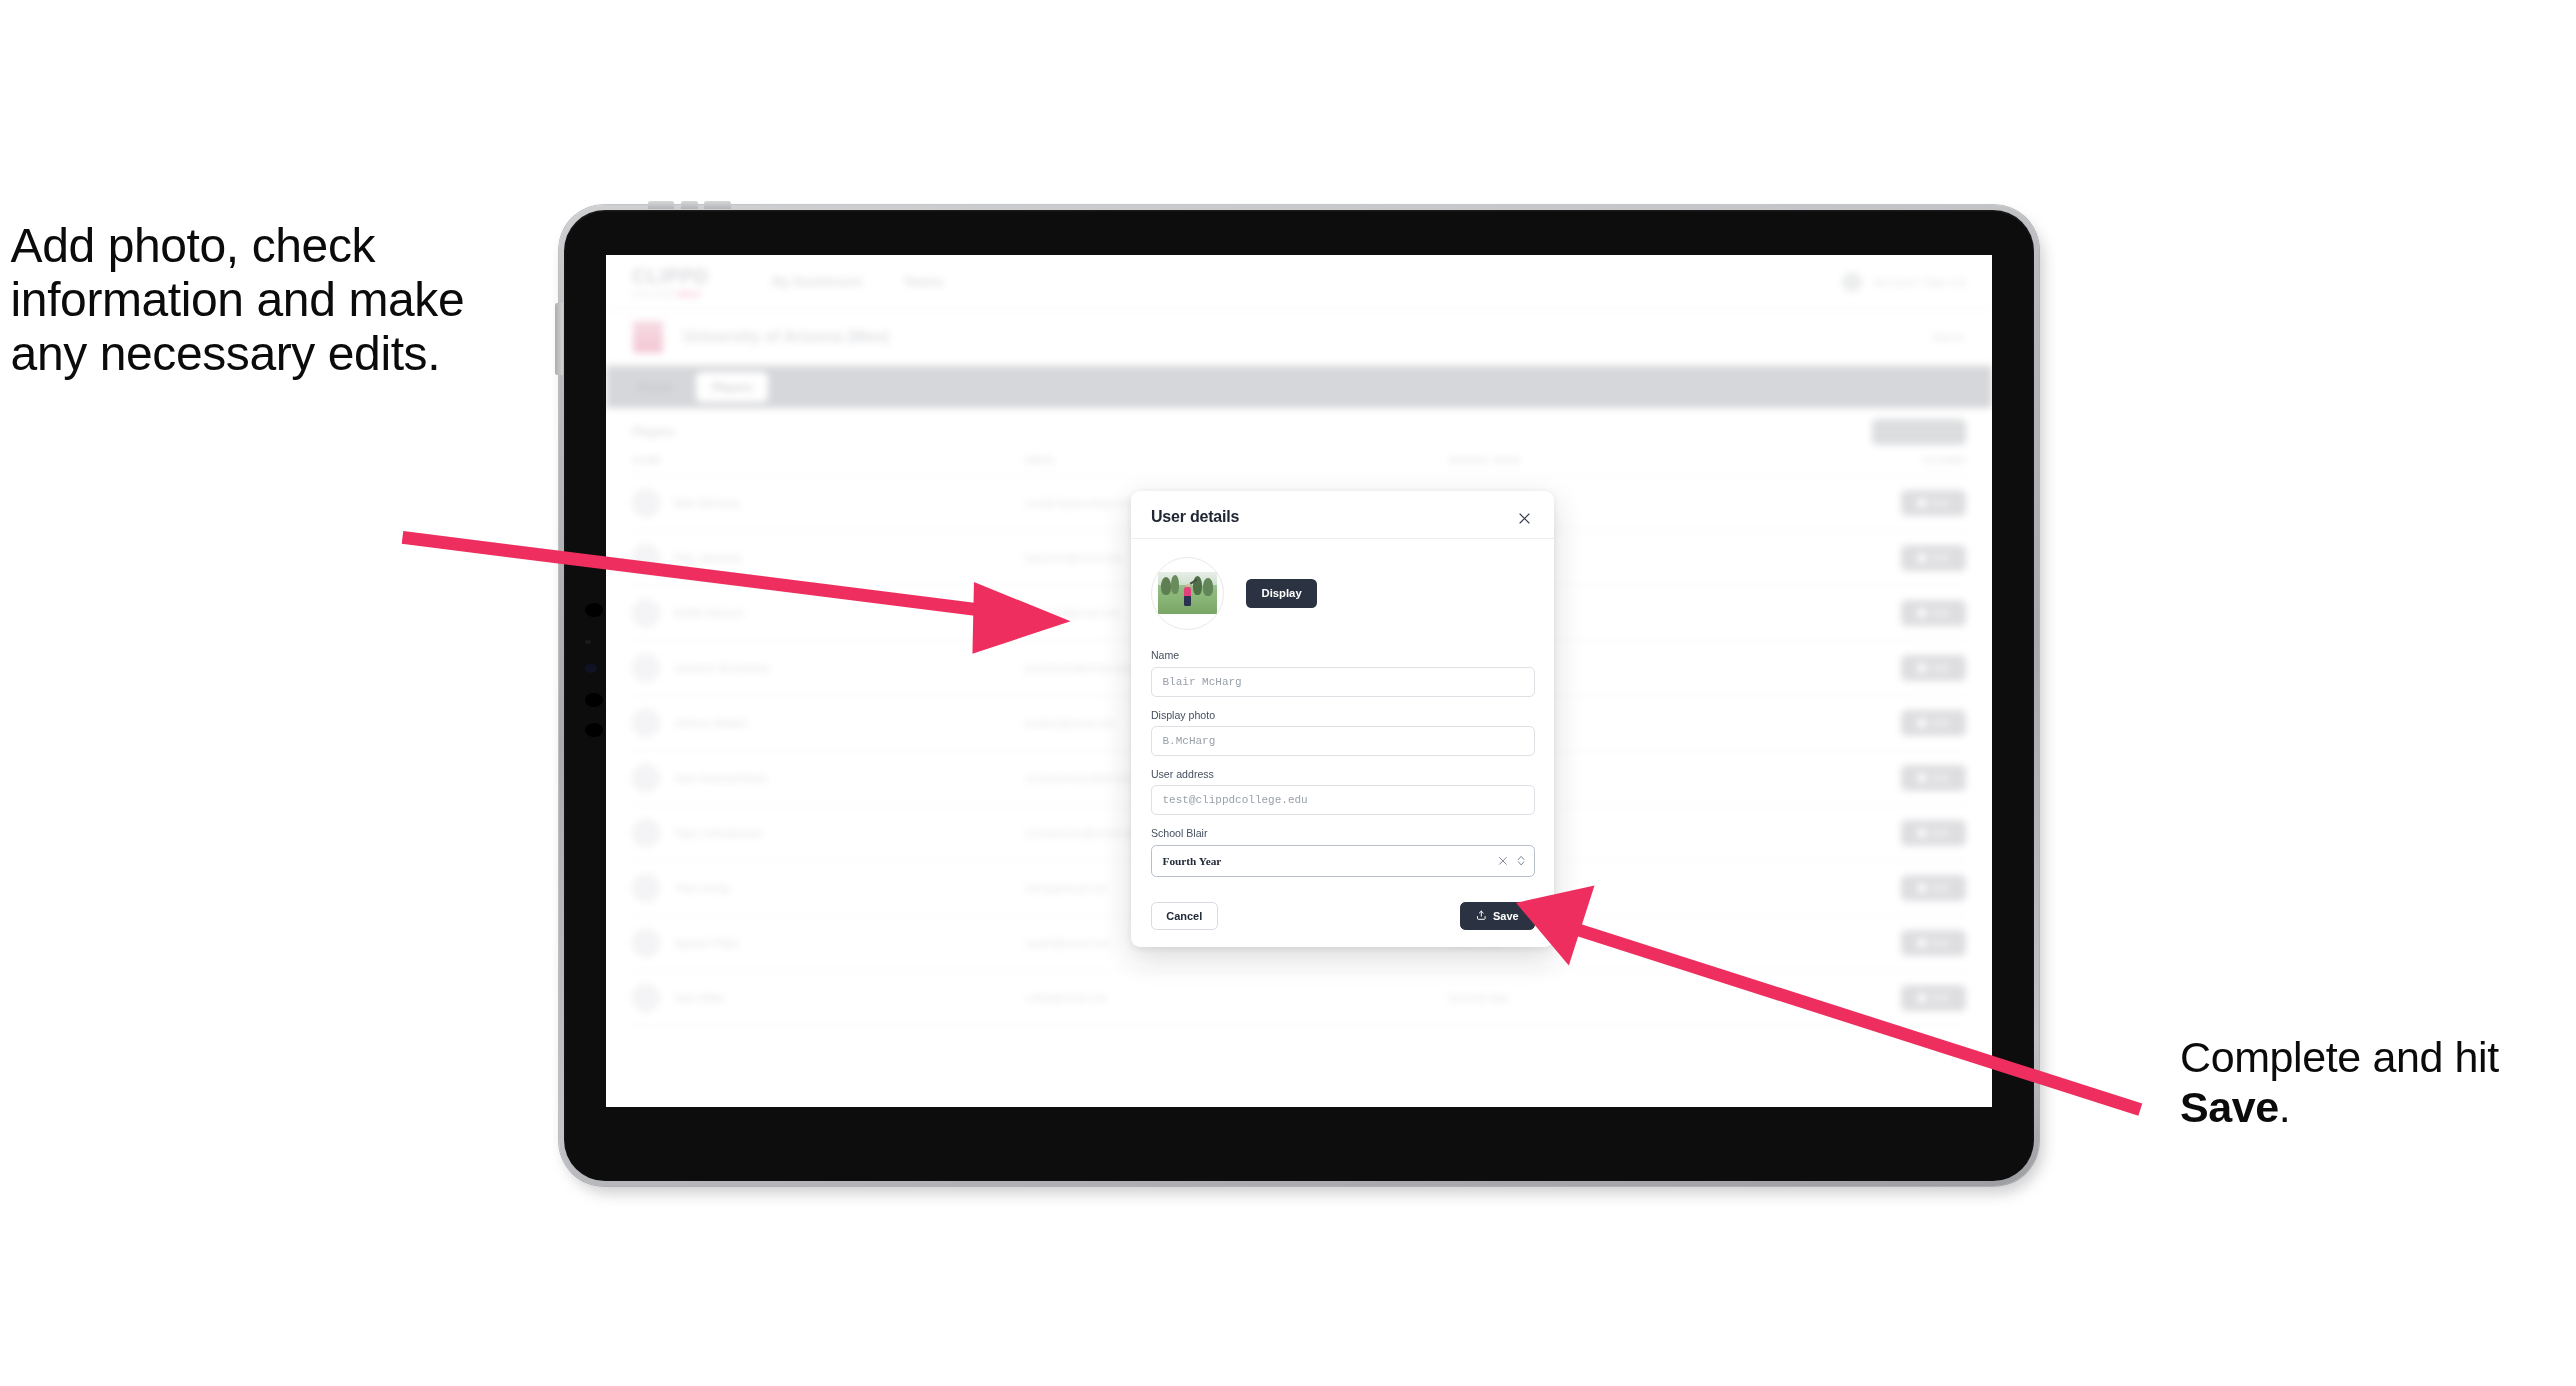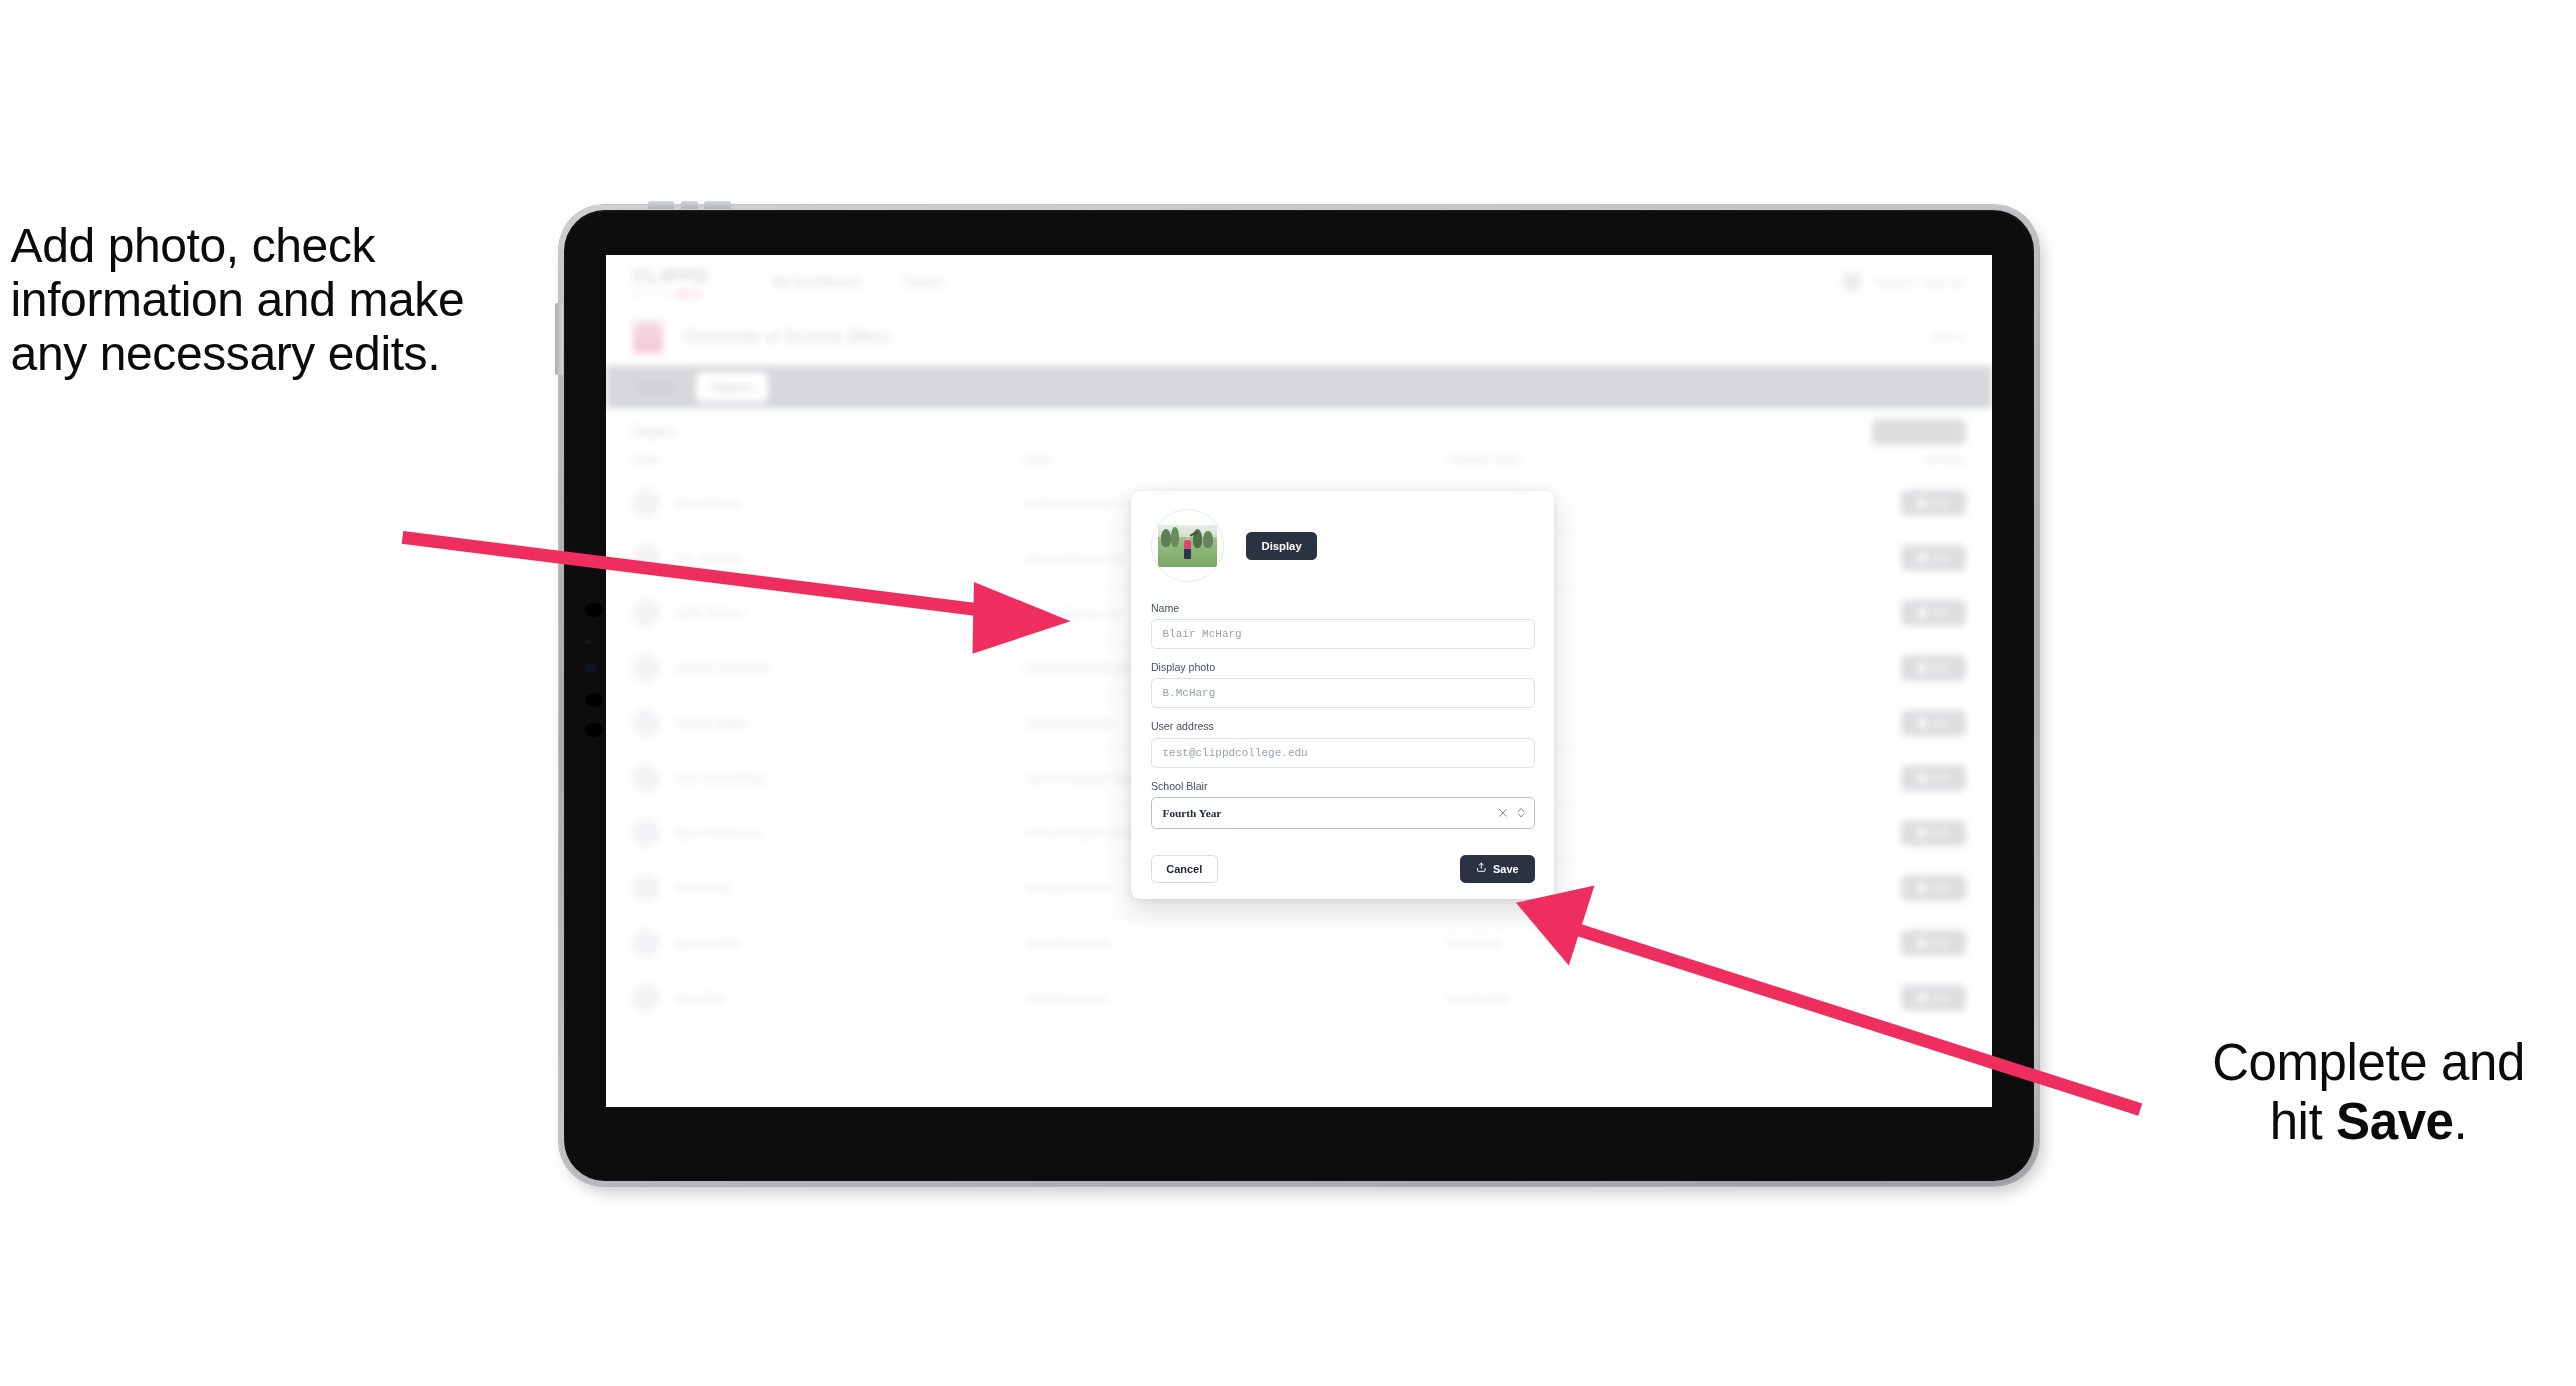--- a/index.html
+++ b/index.html
@@ -29,23 +29,22 @@
     left: 10.6px;
     top: 219px;
     width: 498px;
     font-size: 48px;
     line-height: 1.12;
   }
   #caption-right {
     left: 2180px;
     top: 1033px;
     width: 377px;
-    font-size: 51px;
+    font-size: 43px;
     line-height: 1.16;
-    text-align: center;
   }
   #caption-right .strong { font-weight: 700; }
 
   
   #tablet {
     position: absolute;
     left: 559px;
     top: 205px;
     width: 1480px;
     height: 981px;
@@ -590,20 +589,28 @@
                     <span>Edit</span>
                   </div></div>
               </div>
             </div>
         </div>
       </div>
 
       <div id="modal-overlay">
         <div id="modal">
 
+          <div class="modal-head">
+            <div class="modal-title">User details</div>
+            <div class="modal-close">
+              <svg width="13" height="13" viewBox="0 0 17 17" aria-hidden="true">
+                <path d="M2.6 2.6 L14.4 14.4 M14.4 2.6 L2.6 14.4" stroke="#343c4c" stroke-width="1.5" stroke-linecap="round" fill="none"></path>
+              </svg>
+            </div>
+          </div>
 
           <div class="modal-body">
 
             <div class="avatar-row">
               <div class="avatar-ring">
                 <div class="avatar-photo">
                   <div class="sky"></div>
                   <div class="tree t1"></div>
                   <div class="tree t2"></div>
                   <div class="tree t3"></div>

